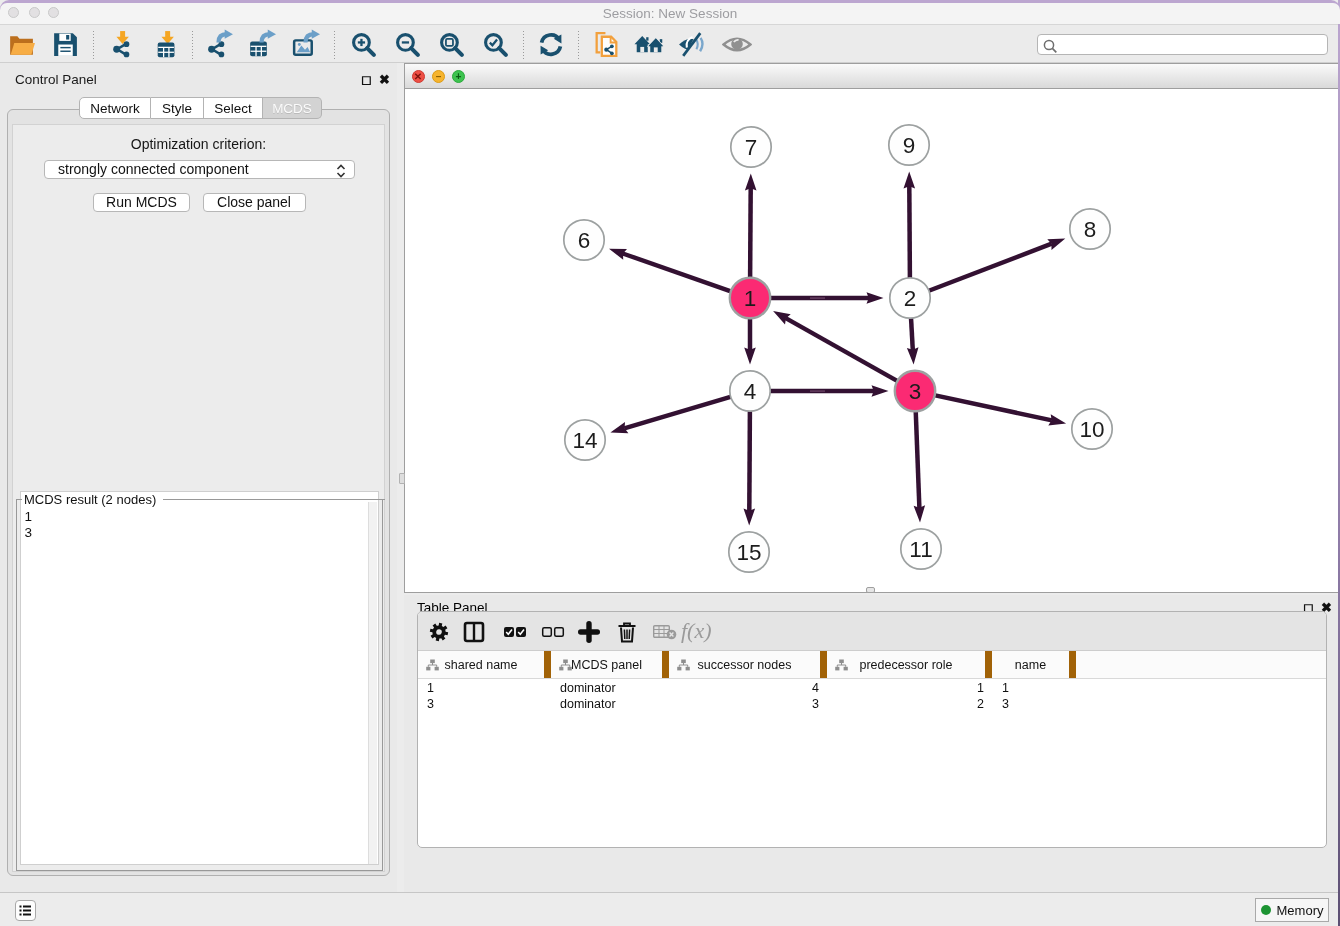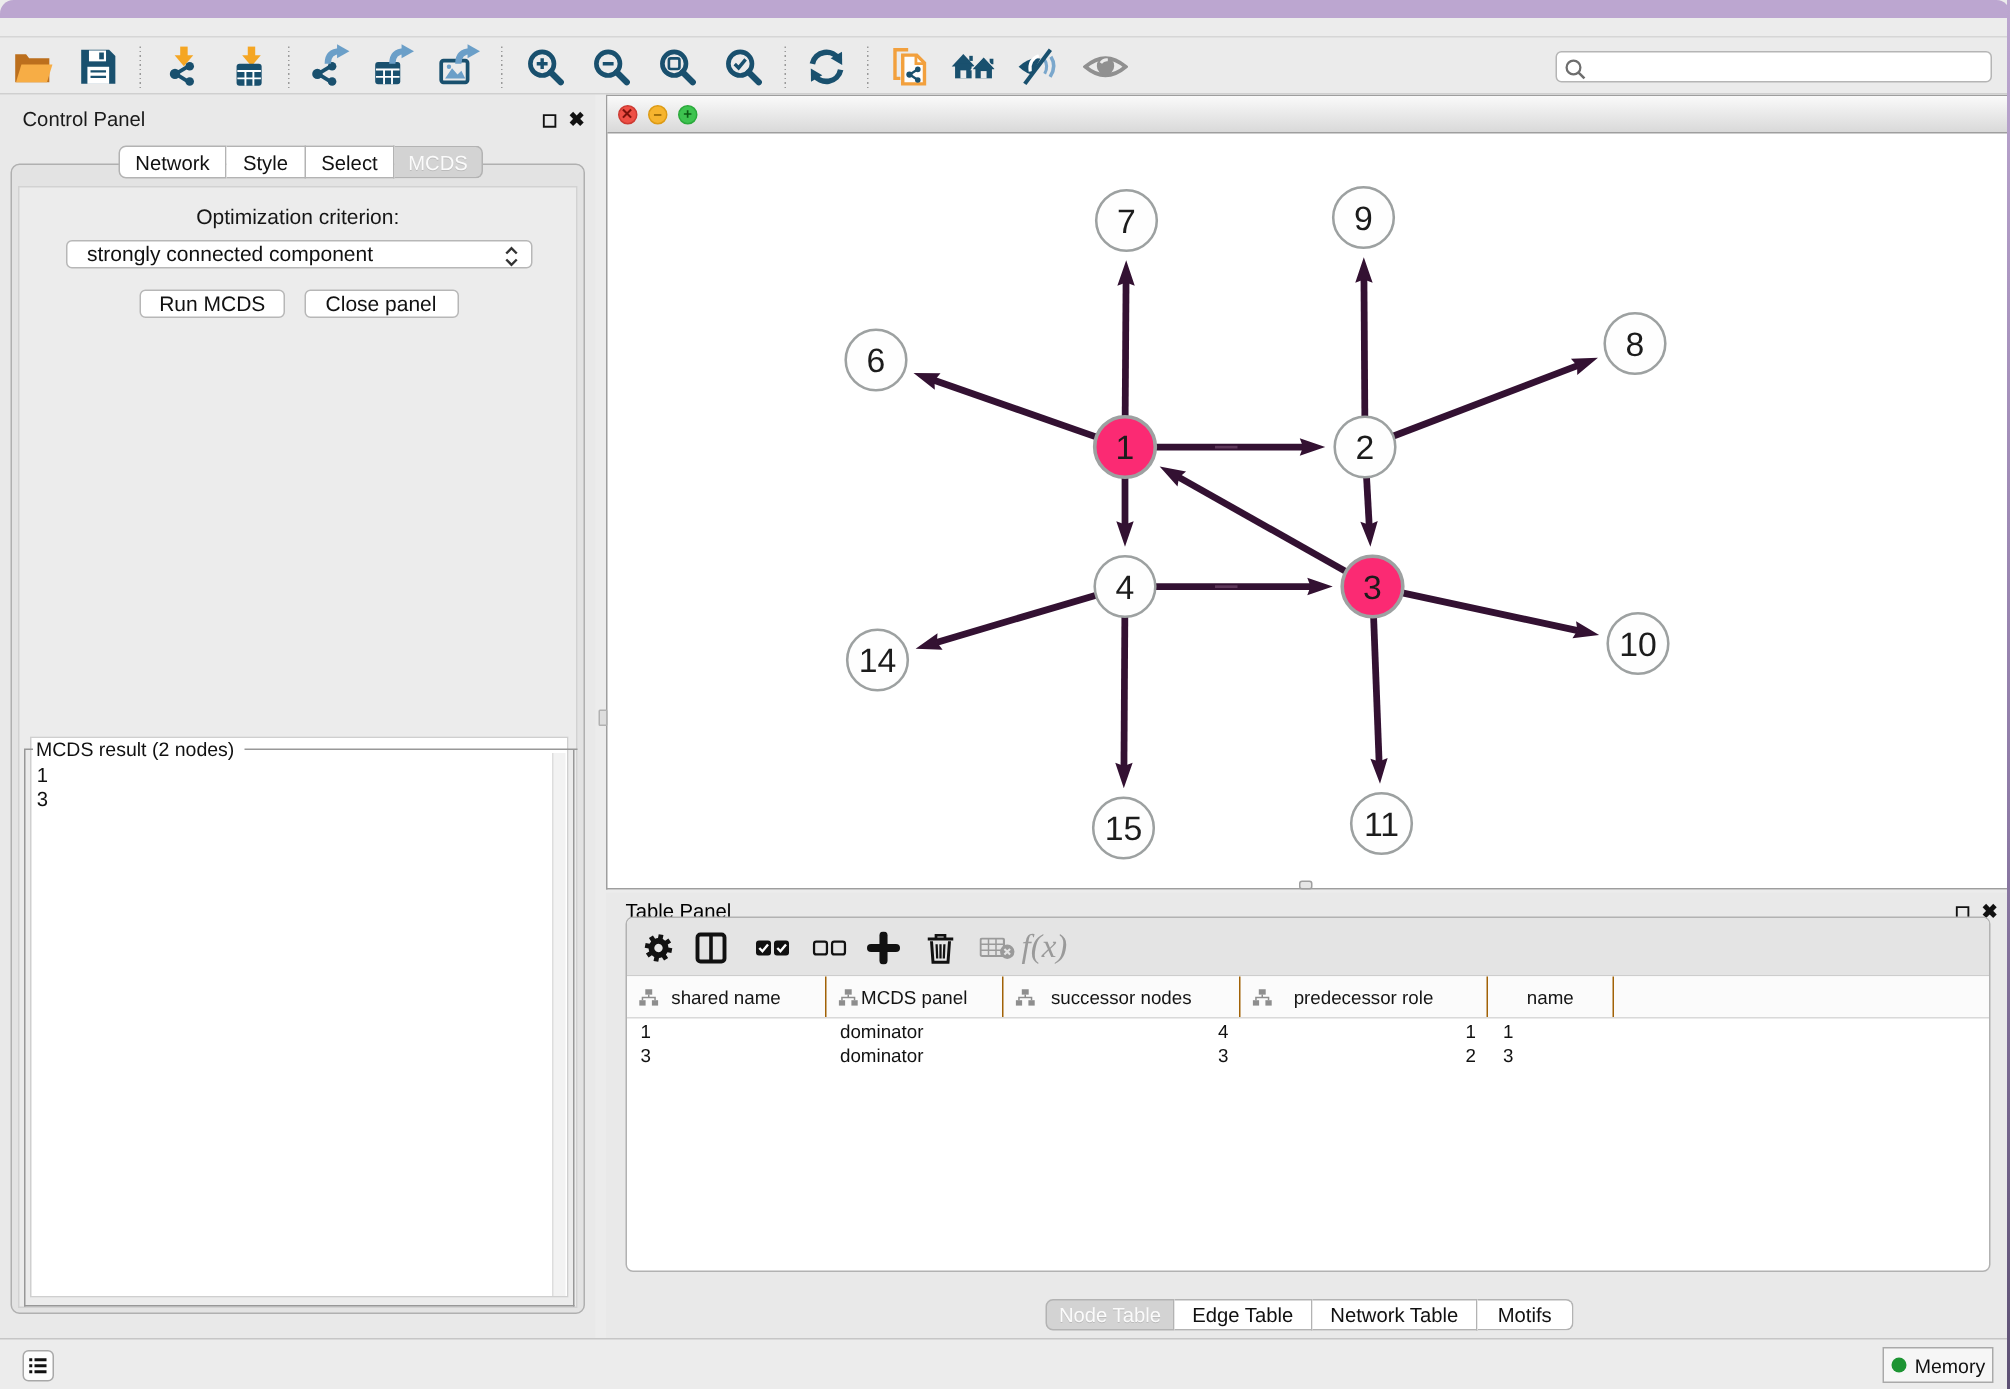--- a/index.html
+++ b/index.html
@@ -54,36 +54,42 @@
 .tl2{position:absolute;top:6px;width:13px;height:13px;border-radius:50%;font-size:10px;font-weight:bold;
   text-align:center;line-height:11px;}
 
 #tpanel{left:404px;top:595px;width:936px;height:297px;background:#e9e9e9;}
 #tp-head{position:absolute;left:13px;top:5px;font-size:13.5px;color:#000000;}
 #tbl-wrap{position:absolute;left:13px;top:16px;width:910px;height:237px;background:#fff;
   border:1px solid #b2b2b2;border-radius:5px;}
 #tbl-toolbar{position:absolute;left:0;top:0;width:908px;height:39px;background:#e4e4e4;
   border-bottom:1px solid #cdcdcd;border-radius:4px 4px 0 0;}
 #tbl-header{position:absolute;left:0;top:39px;width:908px;height:28px;background:#fbfbfb;border-bottom:1px solid #d9d9d9;}
-.hcell{position:absolute;top:0;height:27px;border-right:1px solid #a16207;font-size:12.5px;color:#141414;
+.hcell{position:absolute;top:0;height:27px;border-right:7px solid #a16207;font-size:12.5px;color:#141414;
   display:flex;align-items:center;justify-content:center;}
 .hcell svg{position:absolute;left:8px;top:8px;margin:0!important;}
 .trow{position:absolute;font-size:12.5px;color:#111;height:16px;line-height:16px;}
 .tcell{position:absolute;top:0;}
 
 #statusbar{left:0;top:892px;width:1340px;height:34px;background:#ececec;border-top:1px solid #c6c6c6;}
 #listbtn{position:absolute;left:15px;top:7px;width:21px;height:21px;background:#fdfdfd;border:1px solid #a8a8a8;border-radius:4px;}
 #membtn{position:absolute;left:1255px;top:5px;width:74px;height:24px;background:#f6f6f6;border:1px solid #a9a9a9;
   font-size:13px;color:#111;display:flex;align-items:center;justify-content:center;gap:6px;}
 #memdot{width:10px;height:10px;border-radius:50%;background:#1d9433;}
 </style>
 </head>
 <body>
 <div id="app">
 
+  <div class="abs" id="titlebar">
+    <div class="tl" style="left:8.2px;"></div>
+    <div class="tl" style="left:28.5px;"></div>
+    <div class="tl" style="left:48.3px;"></div>
+    <div class="abs" id="title-text">Session: New Session</div>
+  </div>
   <div class="abs" id="topstrip"></div>
 
   <div class="abs" id="toolbar">
     <svg class="ticon" style="left:6px;" width="30" height="30" viewBox="-1 -1 29 29">
         <g>
   <path d="M3 6 L10 6 L12 8.5 L25 8.5 L25 24 L3 24 Z" fill="#bc6f1d"></path>
   <path d="M7 12.5 L27 12.5 L23.5 24 L3.5 24 Z" fill="#f7ad45"></path>
         </g>
       </svg>
     <svg class="ticon" style="left:50px;" width="30" height="30" viewBox="-1 -1 29 29">
@@ -479,26 +485,20 @@
         <span class="tcell" style="left:584px;">1</span>
       </div>
       <div class="trow" style="left:0;top:84px;width:908px;">
         <span class="tcell" style="left:9px;">3</span>
         <span class="tcell" style="left:142px;">dominator</span>
         <span class="tcell" style="left:391px;width:10px;text-align:right;">3</span>
         <span class="tcell" style="left:556px;width:10px;text-align:right;">2</span>
         <span class="tcell" style="left:584px;">3</span>
       </div>
     </div>
-    <div class="tabs" style="left:293px;top:271px;height:21px;font-size:13.5px;">
-      <div class="tab first sel" style="width:86px;">Node Table</div>
-      <div class="tab" style="width:92px;">Edge Table</div>
-      <div class="tab" style="width:110px;">Network Table</div>
-      <div class="tab last" style="width:64px;">Motifs</div>
-    </div>
   </div>
 
   <div class="abs" id="statusbar">
     <div id="listbtn">
       <svg width="19" height="19" viewBox="0 0 19 19">
         <g stroke="#111" stroke-width="2">
             <line x1="7" y1="5.5" x2="15" y2="5.5"></line>
             <line x1="7" y1="9.5" x2="15" y2="9.5"></line>
             <line x1="7" y1="13.5" x2="15" y2="13.5"></line>
           </g>

